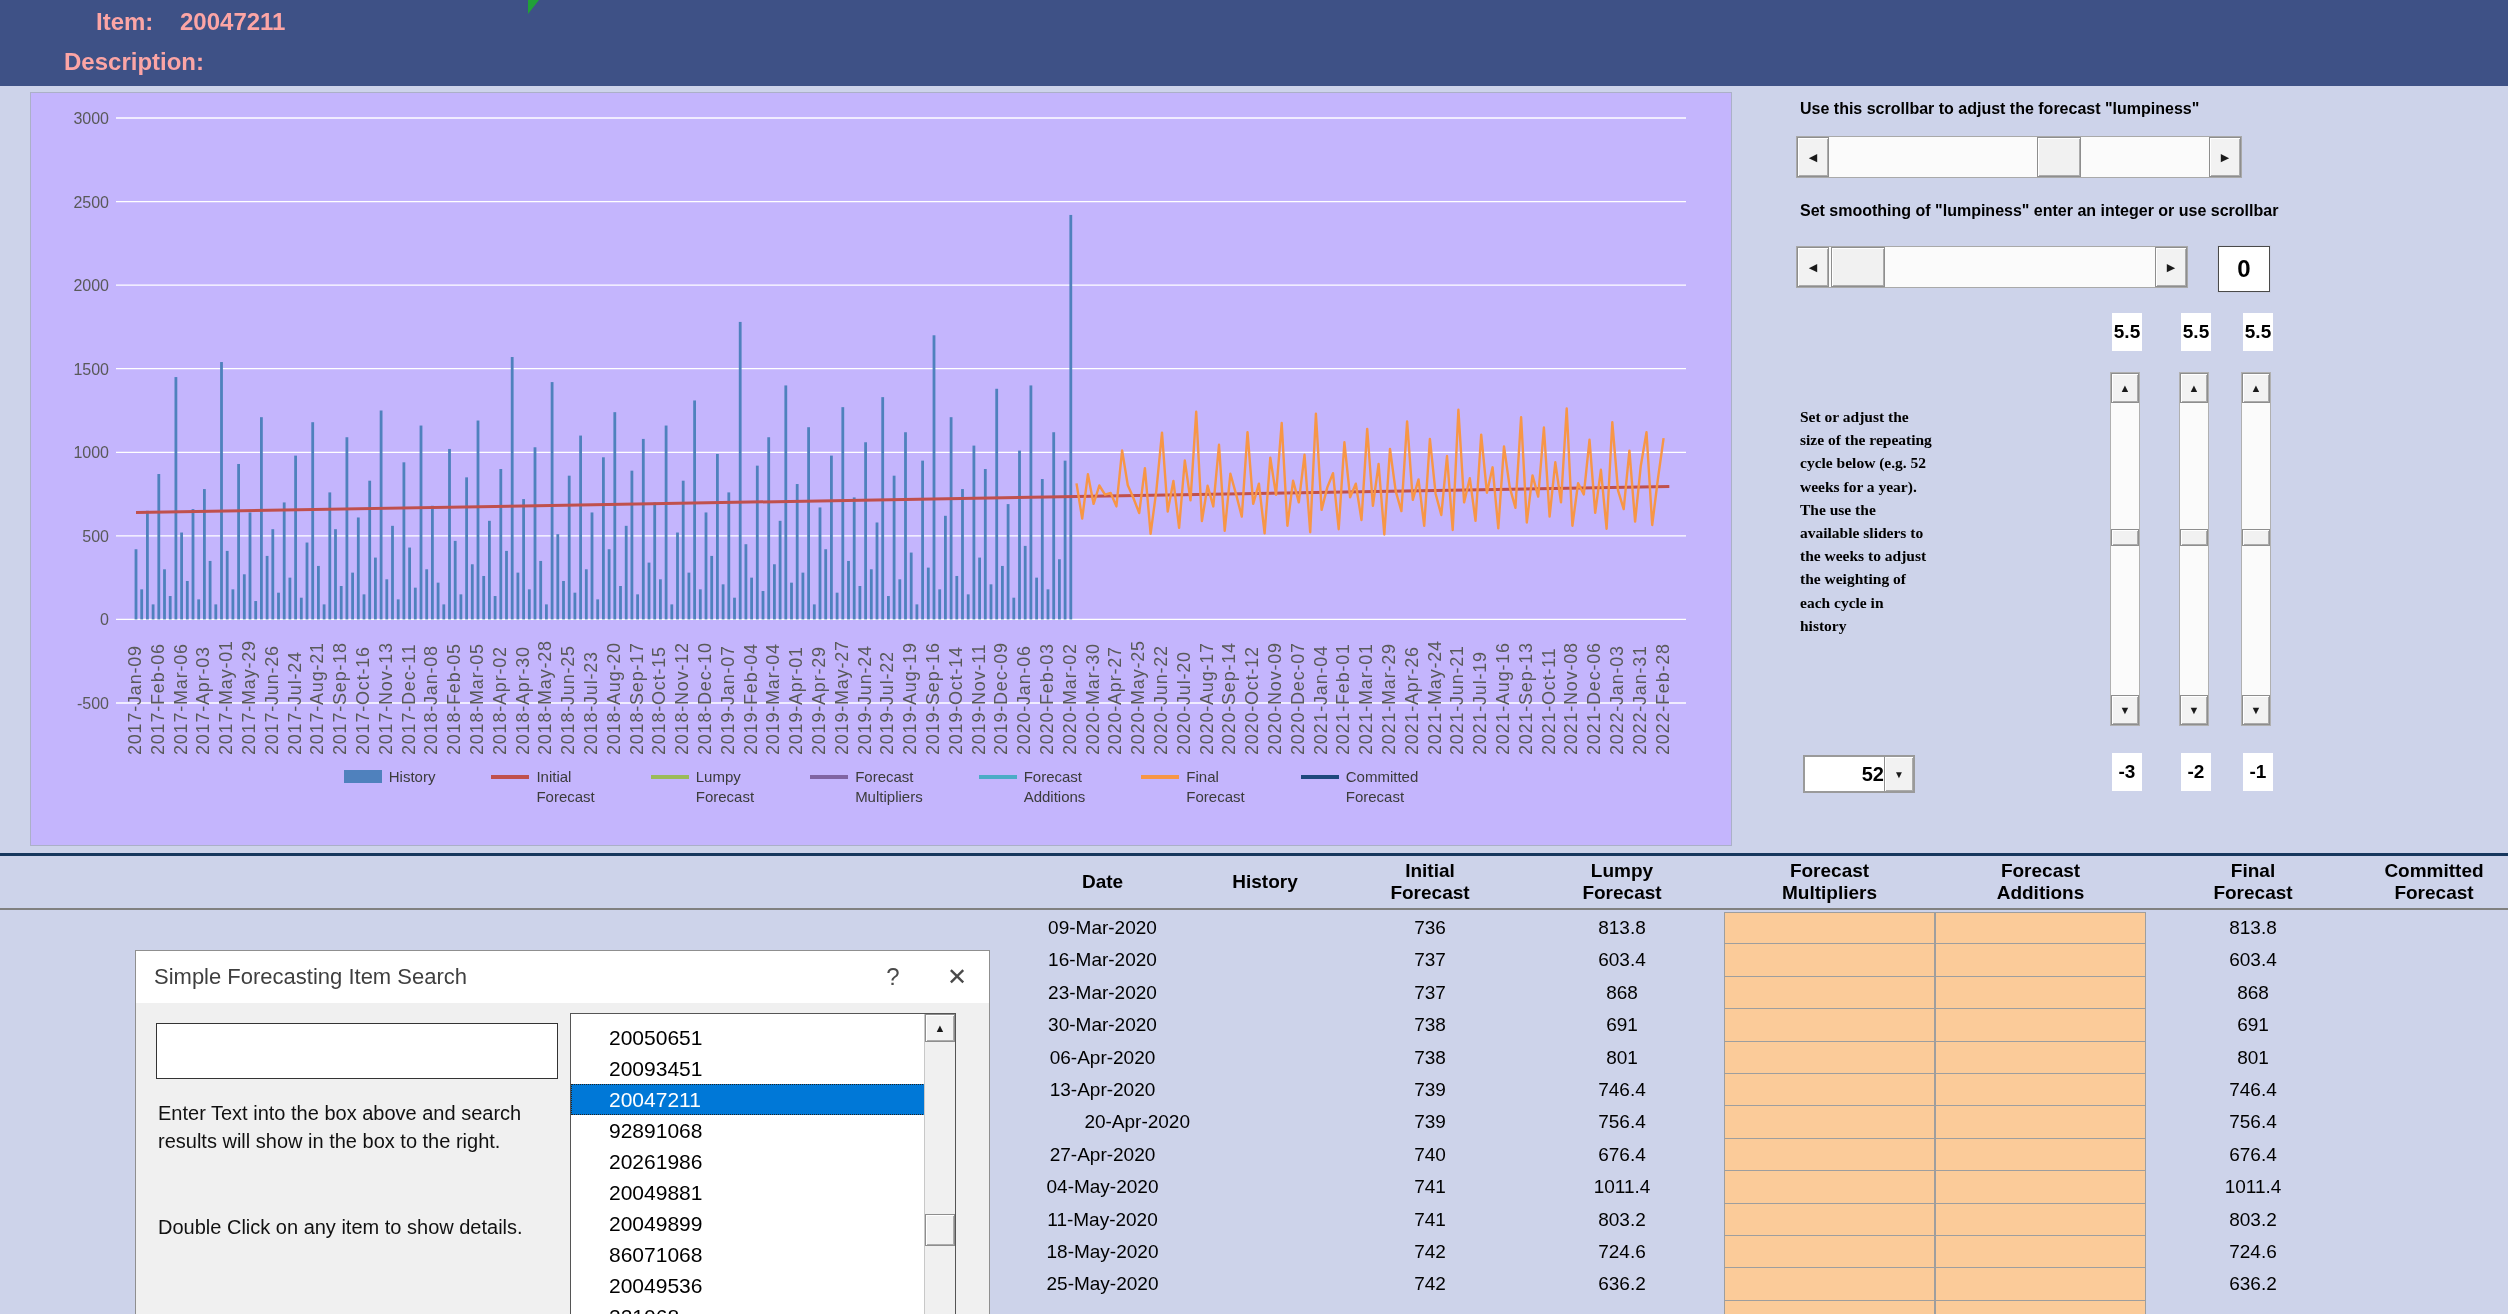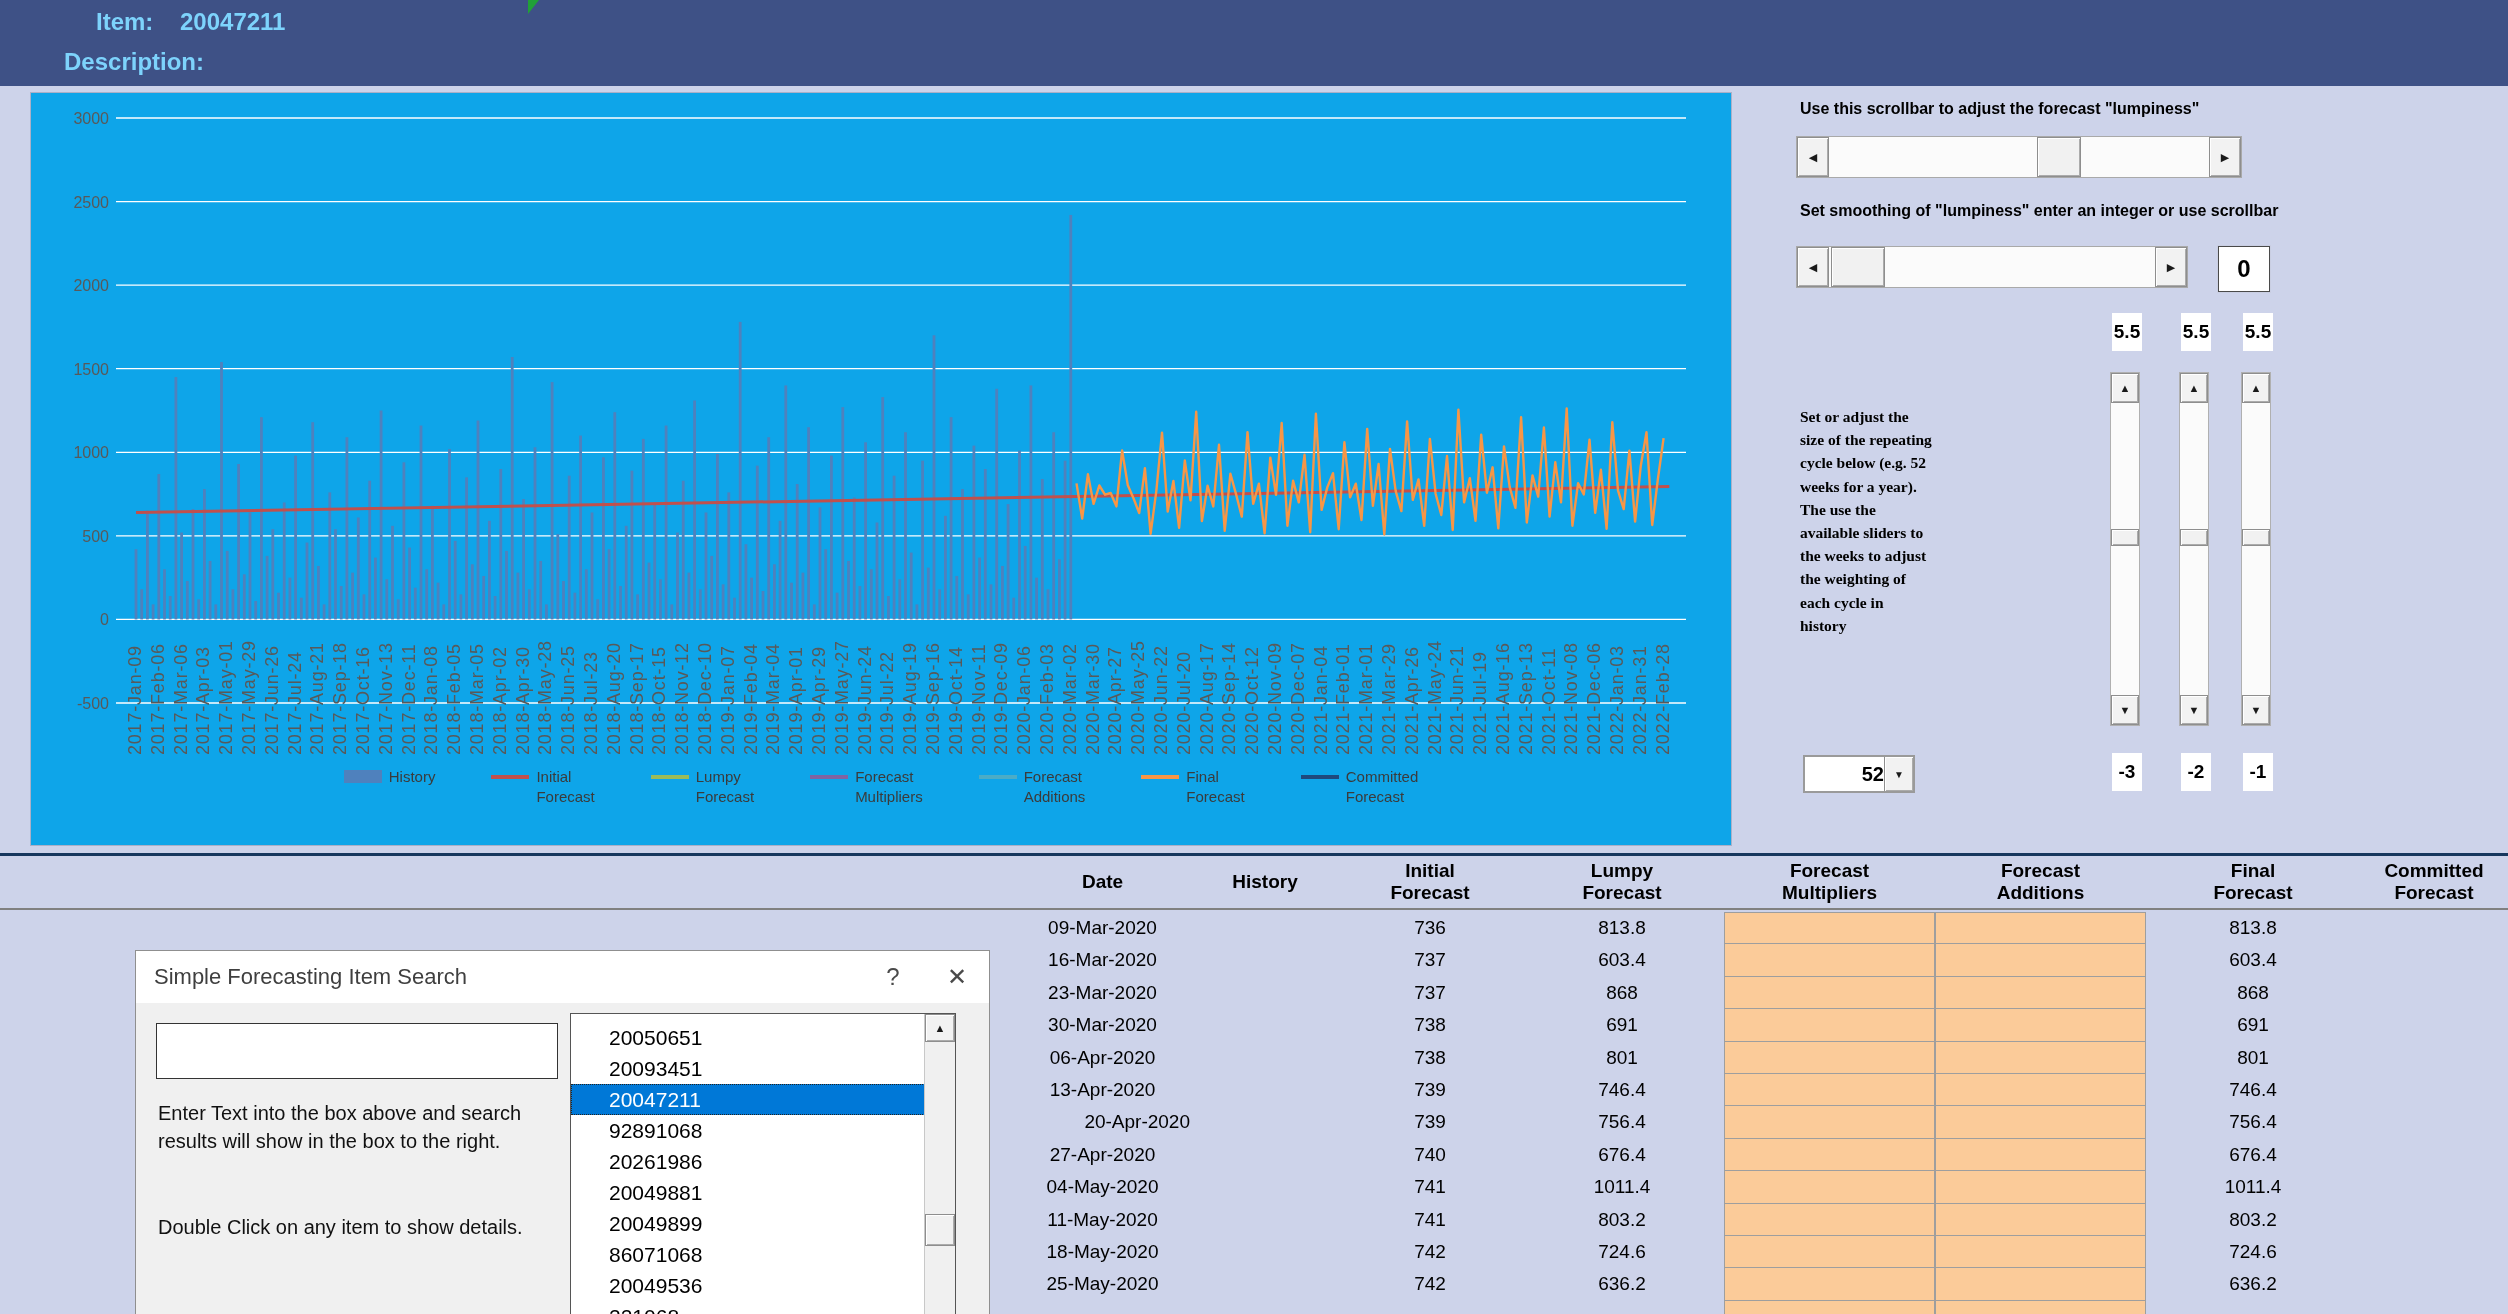--- a/index.html
+++ b/index.html
@@ -3,24 +3,24 @@
 <meta charset="utf-8">
 <style>
   html,body{margin:0;padding:0;}
   body{
     width:2508px;height:1314px;position:relative;overflow:hidden;
     background:#CDD3EA;font-family:"Liberation Sans",sans-serif;color:#000;
   }
   .abs{position:absolute;}
   
   #header{left:0;top:0;width:2508px;height:86px;background:#3E5186;}
-  .hdr-label{color:#7dd3fc;font-weight:bold;font-size:24px;}
+  .hdr-label{color:#fca5a5;font-weight:bold;font-size:24px;}
   #green-flag{left:528px;top:0;width:0;height:0;border-left:11px solid #21A038;border-bottom:14px solid transparent;}
   
-  #chart-panel{left:30px;top:92px;width:1700px;height:752px;background:#0ea5e9;border:1px solid #ABB0C8;}
+  #chart-panel{left:30px;top:92px;width:1700px;height:752px;background:#c4b5fd;border:1px solid #ABB0C8;}
   #legend{left:0;top:674px;width:100%;display:flex;justify-content:center;gap:56px;align-items:flex-start;}
   .leg-item{display:flex;gap:7px;align-items:flex-start;}
   .leg-swatch-bar{width:38px;height:13px;margin-top:3px;}
   .leg-swatch-line{width:38px;height:4px;margin-top:8px;}
   .leg-text{font-size:15px;line-height:20px;color:#3B3B3B;}
   
   .panel-label{font-weight:bold;font-size:16px;color:#000;}
   .note-line{font-weight:bold;font-size:15.5px;line-height:23.2px;}
   .hscroll{display:flex;height:42px;background:#FCFCFC;border:1px solid #A9A9A9;box-sizing:border-box;}
   .sbtn{width:32px;background:#F2F2F2;border:1px solid #8E8E8E;box-shadow:inset 1px 1px 0 #fff,inset -1px -1px 0 #ABABAB;

